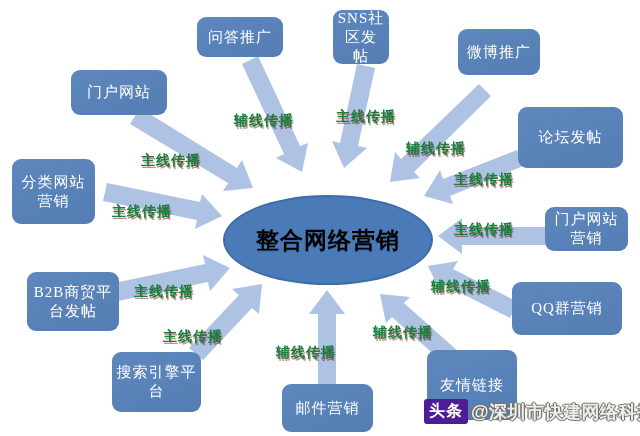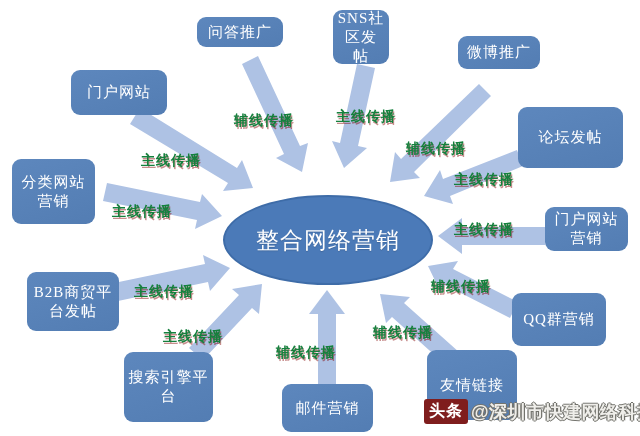--- a/index.html
+++ b/index.html
@@ -18,33 +18,33 @@
     color:#ffffff;font-size:15px;line-height:19px;text-align:center;
     white-space:pre-line;letter-spacing:1px;
     font-family:"Liberation Serif","DejaVu Serif",serif;
   }
   .center-ellipse{
     position:absolute;left:223px;top:195px;width:210px;height:90px;
     background:#4b7ab8;border:2px solid #3e6ca8;border-radius:50%;
     display:flex;align-items:center;justify-content:center;box-sizing:border-box;
   }
   .center-label{
-    color:#ffffff;font-size:23px;font-weight:normal;letter-spacing:1px;
+    color:#000000;font-size:23px;font-weight:bold;letter-spacing:1px;
     text-shadow:0 1px 1px rgba(0,0,0,0.15);
   }
   .edge-label{
     position:absolute;color:#15803d;font-size:14px;font-weight:900;
     letter-spacing:1px;white-space:nowrap;
     text-shadow:1px 1.5px 0 rgba(130,0,0,0.45);
   }
   .watermark{
     position:absolute;left:424px;top:399px;display:flex;align-items:center;gap:3px;
   }
   .wm-badge{
-    background:#7f1d1d;color:#ffffff;font-size:16px;font-weight:bold;
+    background:#4c1d95;color:#ffffff;font-size:16px;font-weight:bold;
     padding:2px 5px;border-radius:3px;letter-spacing:1px;white-space:nowrap;
   }
   .wm-text{
     font-size:18px;font-weight:bold;color:#efeeea;letter-spacing:0.5px;white-space:nowrap;
     text-shadow:1.2px 0 0 #73736d,-1.2px 0 0 #73736d,0 1.2px 0 #73736d,0 -1.2px 0 #73736d;
   }
 </style>
 </head>
 <body>
 
@@ -62,52 +62,52 @@
     <polygon class="arrow" points="203,360 252,308 259,314 262,284 232,289 239,295 189,348"></polygon>
     <polygon class="arrow" points="118,301 208,282 210,291 230,268 203,255 205,264 114,283"></polygon>
     <polygon class="arrow" points="103,201 197,220 195,229 222,216 202,194 200,202 107,183"></polygon>
     <polygon class="arrow" points="130,124 228,183 223,191 253,188 242,160 237,168 140,108"></polygon>
   </svg>
 
   <div class="center-ellipse">
     <span class="center-label">整合网络营销</span>
   </div>
 
-  <div class="node" style="left:197px;top:17px;width:86px;height:30px">
+  <div class="node" style="left:197px;top:17px;width:86px;height:40px">
     <span class="node-label">问答推广</span>
   </div>
   <div class="node" style="left:333px;top:10px;width:56px;height:54px">
     <span class="node-label">SNS社区发
 帖</span>
   </div>
-  <div class="node" style="left:458px;top:36px;width:82px;height:33px">
+  <div class="node" style="left:458px;top:29px;width:82px;height:46px">
     <span class="node-label">微博推广</span>
   </div>
   <div class="node" style="left:71px;top:70px;width:96px;height:45px">
     <span class="node-label">门户网站</span>
   </div>
   <div class="node" style="left:518px;top:107px;width:105px;height:61px">
     <span class="node-label">论坛发帖</span>
   </div>
   <div class="node" style="left:12px;top:159px;width:83px;height:65px">
     <span class="node-label">分类网站
 营销</span>
   </div>
   <div class="node" style="left:545px;top:207px;width:83px;height:44px">
     <span class="node-label">门户网站
 营销</span>
   </div>
   <div class="node" style="left:27px;top:272px;width:92px;height:59px">
     <span class="node-label">B2B商贸平
 台发帖</span>
   </div>
-  <div class="node" style="left:512px;top:293px;width:94px;height:53px">
+  <div class="node" style="left:512px;top:282px;width:110px;height:53px">
     <span class="node-label">QQ群营销</span>
   </div>
-  <div class="node" style="left:124px;top:352px;width:89px;height:70px">
+  <div class="node" style="left:112px;top:352px;width:89px;height:60px">
     <span class="node-label">搜索引擎平
 台</span>
   </div>
   <div class="node" style="left:282px;top:384px;width:91px;height:48px">
     <span class="node-label">邮件营销</span>
   </div>
   <div class="node" style="left:427px;top:350px;width:90px;height:70px">
     <span class="node-label">友情链接</span>
   </div>
 

